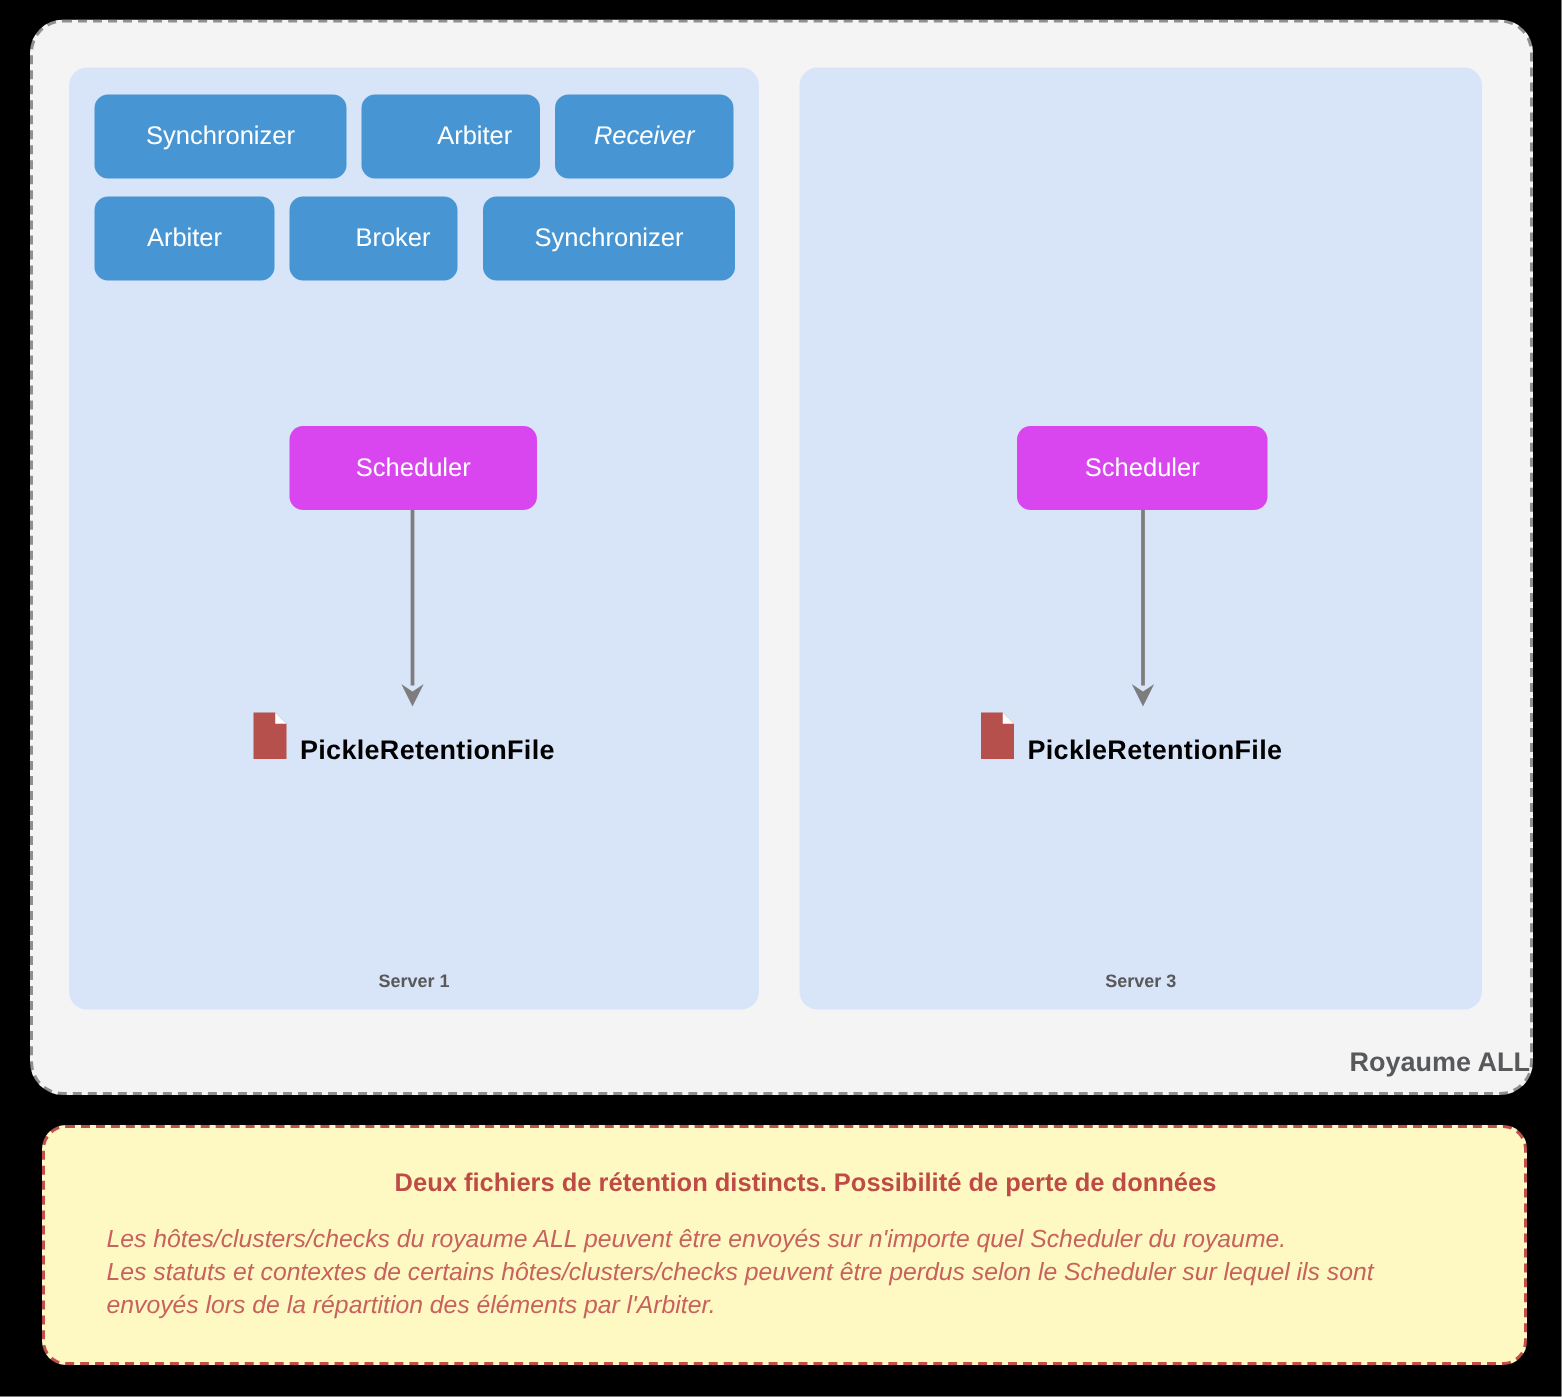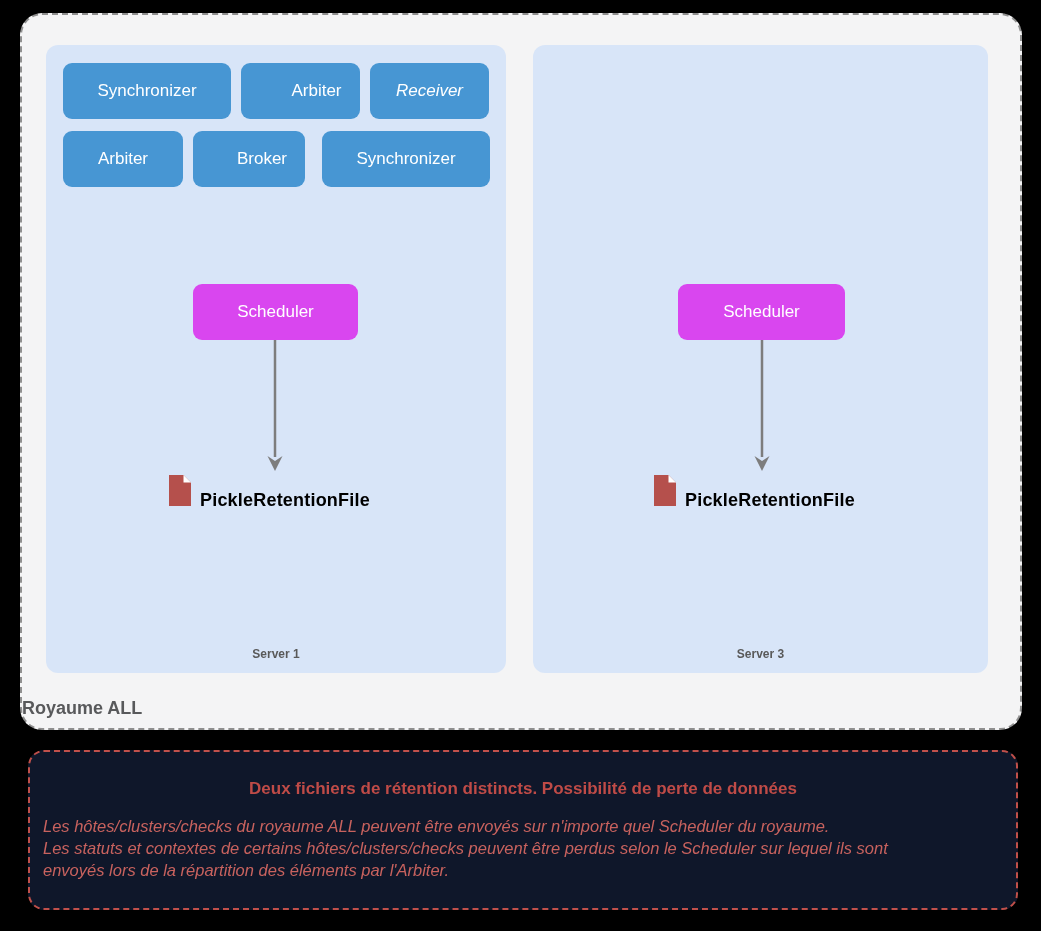--- a/index.html
+++ b/index.html
@@ -18,21 +18,21 @@
     left: 20px; top: 13px;
     width: 1002px; height: 717px;
     background: #f4f4f5;
     border: 2px dashed #8f8f8f;
     border-radius: 22px;
   }
   .realm-label {
     position: absolute;
     left: 0; bottom: 9px;
     width: 100%;
-    text-align: left;
+    text-align: right;
     font-weight: bold;
     font-size: 18px;
     color: #58595b;
   }
 
   
   .server {
     position: absolute;
     top: 30px;
     height: 628px;
@@ -113,23 +113,24 @@
     color: #000000;
     letter-spacing: 0.2px;
     margin-top: 21px;
   }
 
   
   .warning {
     position: absolute;
     left: 28px; top: 750px;
     width: 990px; height: 160px;
-    background: #0f172a;
+    background: #fef9c3;
     border: 2px dashed #c0504b;
     border-radius: 16px;
+    padding-left: 28px;
   }
   .warning-title {
     margin-top: 27px;
     text-align: center;
     font-weight: bold;
     font-size: 17px;
     color: #bf4b47;
   }
   .warning-body {
     margin: 16px 10px 0 13px;

